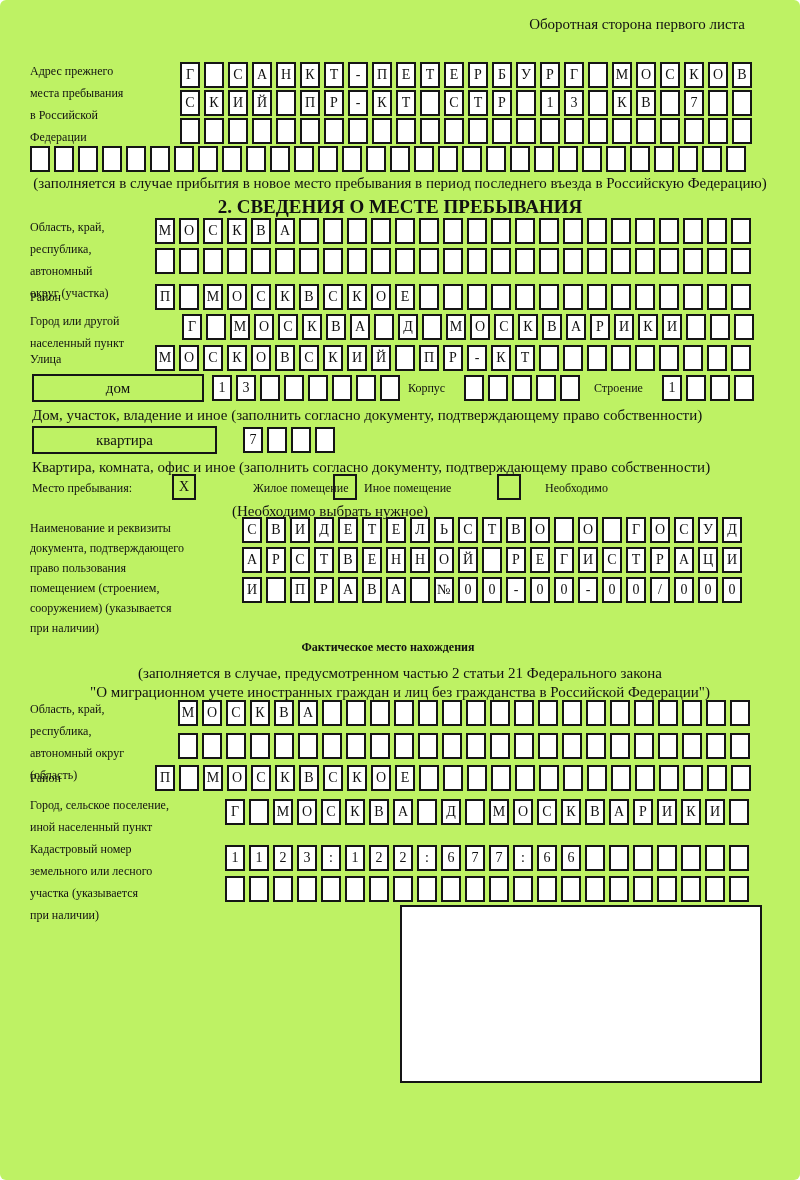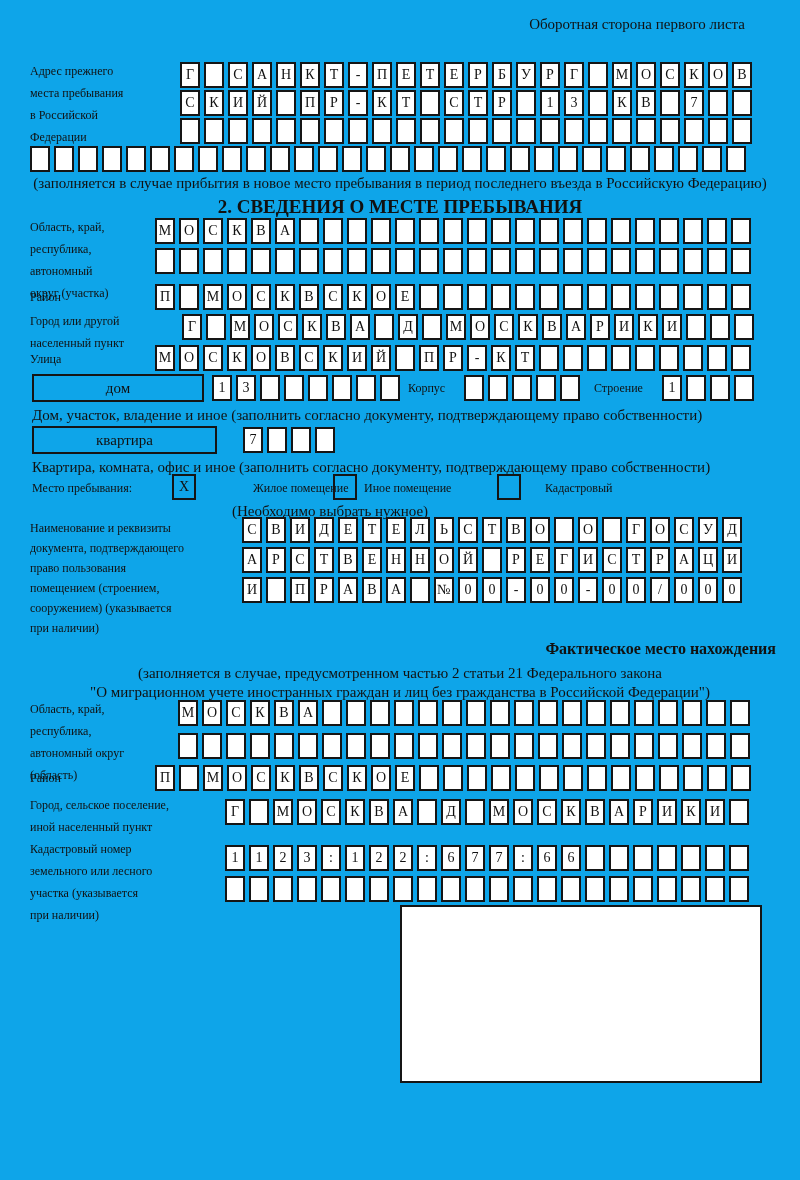--- a/index.html
+++ b/index.html
@@ -1,19 +1,20 @@
 <!DOCTYPE html>
 <html><head>
 <meta charset="utf-8">
 <style>
   html,body{margin:0;padding:0;background:#fff;}
   .page{
-    position:relative;width:800px;height:1180px;background:#0ea5e9;
+    position:relative;width:800px;height:1180px;background:#bef264;
     font-family:"Liberation Serif","DejaVu Serif",serif;color:#111;
     overflow:hidden;
+    border-radius:6px;
   }
   .abs{position:absolute;}
   .label{font-size:12px;line-height:22px;}
   .label .line{white-space:nowrap;}
   .cells{display:flex;gap:4px;}
   .cell{
     width:20px;height:26px;border:2px solid #151515;box-sizing:border-box;
     display:flex;align-items:center;justify-content:center;
     font-size:14px;background:#fff;flex:0 0 auto;
   }
@@ -344,21 +345,21 @@
       <div class="cell"></div>
     </div>
   <div class="abs caption" style="left:32px;top:459px;">Квартира, комната, офис и иное (заполнить согласно документу, подтверждающему право собственности)</div>
 
   <div class="abs label" style="left:32px;top:477px;">Место пребывания:</div>
   <div class="abs checkbox" style="left:172px;top:474px;">X</div>
   <div class="abs label" style="left:205px;top:477px;margin-left:48px;">Жилое помещение</div>
   <div class="abs checkbox" style="left:333px;top:474px;"></div>
   <div class="abs label" style="left:364px;top:477px;">Иное помещение</div>
   <div class="abs checkbox" style="left:497px;top:474px;"></div>
-  <div class="abs label" style="left:545px;top:477px;">Кадастровый</div>
+  <div class="abs label" style="left:545px;top:477px;">Необходимо</div>
   <div class="abs caption center" style="left:170px;width:320px;top:503px;">(Необходимо выбрать нужное)</div>
 
   <div class="abs label" style="left:30px;top:518px;line-height:20px;">
       <div class="line">Наименование и реквизиты</div>
       <div class="line">документа, подтверждающего</div>
       <div class="line">право пользования</div>
       <div class="line">помещением (строением,</div>
       <div class="line">сооружением) (указывается</div>
       <div class="line">при наличии)</div>
     </div>
@@ -425,21 +426,21 @@
       <div class="cell">0</div>
       <div class="cell">-</div>
       <div class="cell">0</div>
       <div class="cell">0</div>
       <div class="cell">/</div>
       <div class="cell">0</div>
       <div class="cell">0</div>
       <div class="cell">0</div>
     </div>
 
-  <div class="abs title center" style="left:0;top:640px;width:776px;font-size:16px;text-align:right;">Фактическое место нахождения</div>
+  <div class="abs title center" style="left:0;top:640px;width:776px;font-size:12px;">Фактическое место нахождения</div>
   <div class="abs caption center cap-lines" style="left:0;top:664px;width:800px;">
       <div class="line">(заполняется в случае, предусмотренном частью 2 статьи 21 Федерального закона</div>
       <div class="line">"О миграционном учете иностранных граждан и лиц без гражданства в Российской Федерации")</div>
     </div>
 
   <div class="abs label" style="left:30px;top:698px;">
       <div class="line">Область, край,</div>
       <div class="line">республика,</div>
       <div class="line">автономный округ</div>
       <div class="line">(область)</div>

